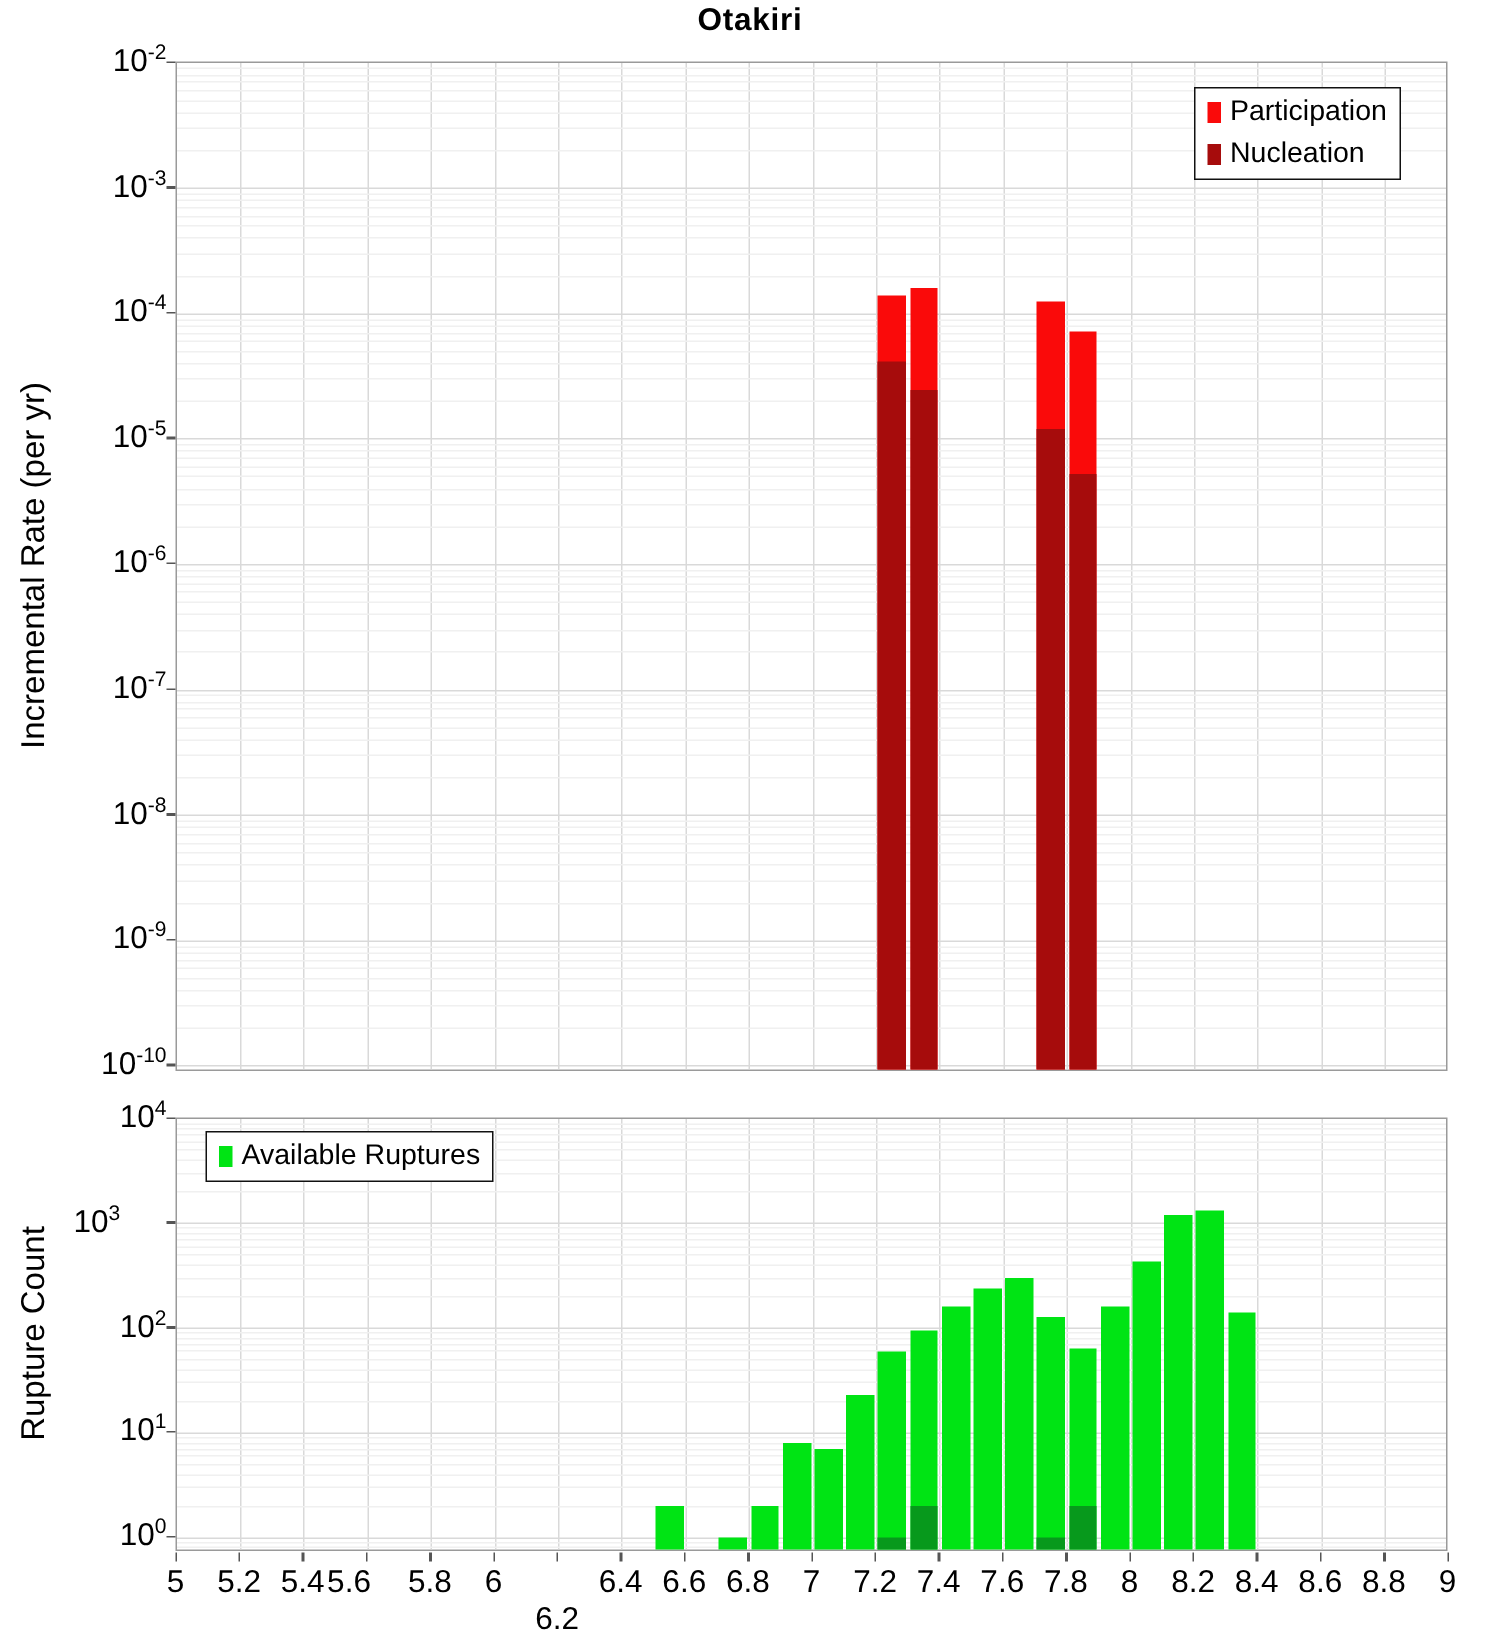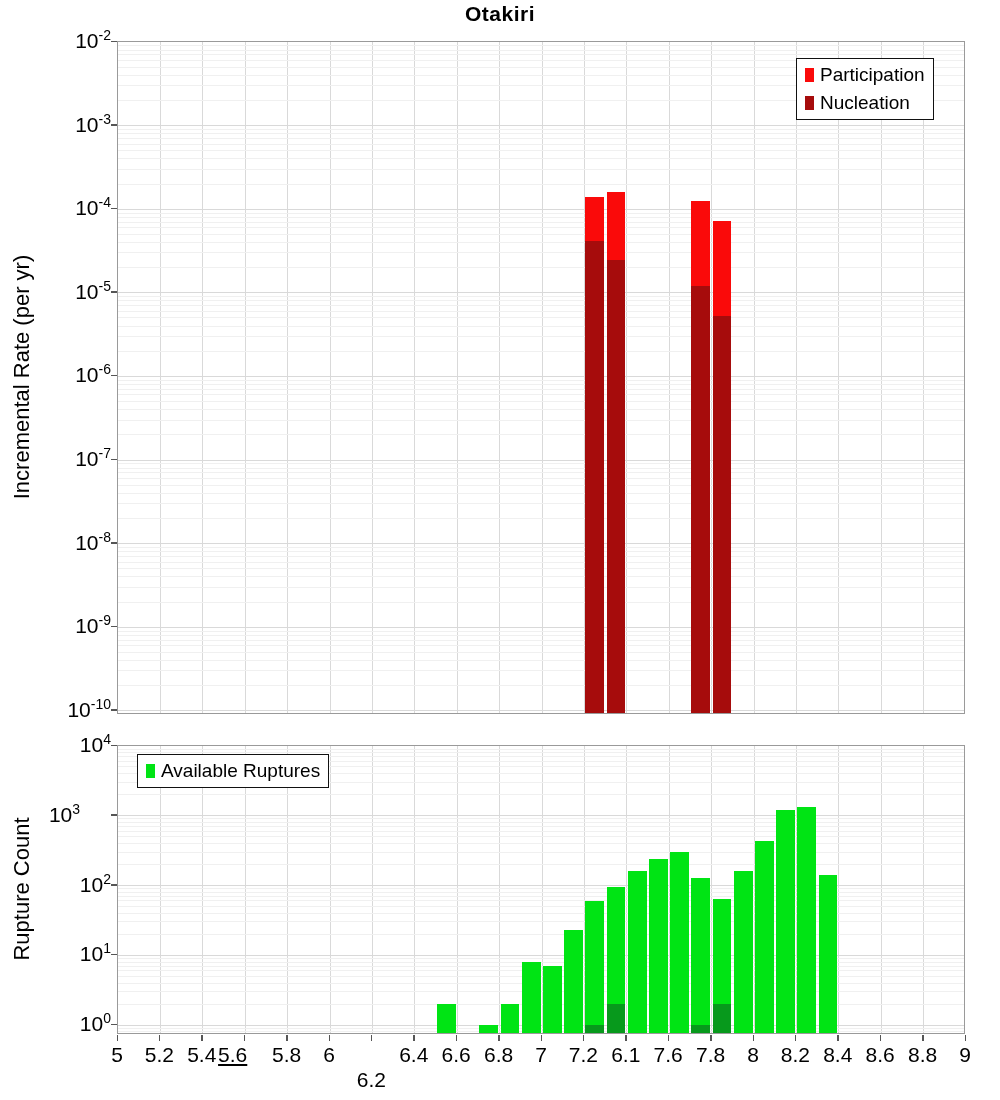--- a/index.html
+++ b/index.html
@@ -262,39 +262,39 @@
     <div class="ytick-label" style="left: 18px; width: 93px; top: 940.269px;">10<span class="exp">1</span></div>
     <div class="tick" style="left: 111px; width: 6px; top: 953.769px; height: 1.5px;"></div>
     <div class="ytick-label" style="left: 18px; width: 93px; top: 1010.02px;">10<span class="exp">0</span></div>
     <div class="tick" style="left: 111px; width: 6px; top: 1023.52px; height: 1.5px;"></div>
     <div class="xtick-label" style="left: 87px; width: 60px; top: 1042px;">5</div>
     <div class="tick" style="left: 116.5px; width: 1.5px; top: 1035px; height: 6px;"></div>
     <div class="xtick-label" style="left: 129.4px; width: 60px; top: 1042px;">5.2</div>
     <div class="tick" style="left: 158.9px; width: 1.5px; top: 1035px; height: 6px;"></div>
     <div class="xtick-label" style="left: 171.8px; width: 60px; top: 1042px;">5.4</div>
     <div class="tick" style="left: 201.3px; width: 1.5px; top: 1035px; height: 6px;"></div>
-    <div class="xtick-label" style="left: 214.2px; width: 37px; top: 1042px; text-decoration: underline;">5.6</div>
+    <div class="xtick-label" style="left: 214.2px; width: 37px; top: 1042px;">5.6</div>
     <div class="tick" style="left: 243.7px; width: 1.5px; top: 1035px; height: 6px;"></div>
     <div class="xtick-label" style="left: 256.6px; width: 60px; top: 1042px;">5.8</div>
     <div class="tick" style="left: 286.1px; width: 1.5px; top: 1035px; height: 6px;"></div>
     <div class="xtick-label" style="left: 299px; width: 60px; top: 1042px;">6</div>
     <div class="tick" style="left: 328.5px; width: 1.5px; top: 1035px; height: 6px;"></div>
     <div class="xtick-label" style="left: 341.4px; width: 60px; top: 1042px; margin-top: 25px;">6.2</div>
     <div class="tick" style="left: 370.9px; width: 1.5px; top: 1035px; height: 6px;"></div>
     <div class="xtick-label" style="left: 383.8px; width: 60px; top: 1042px;">6.4</div>
     <div class="tick" style="left: 413.3px; width: 1.5px; top: 1035px; height: 6px;"></div>
     <div class="xtick-label" style="left: 426.2px; width: 60px; top: 1042px;">6.6</div>
     <div class="tick" style="left: 455.7px; width: 1.5px; top: 1035px; height: 6px;"></div>
     <div class="xtick-label" style="left: 468.6px; width: 60px; top: 1042px;">6.8</div>
     <div class="tick" style="left: 498.1px; width: 1.5px; top: 1035px; height: 6px;"></div>
     <div class="xtick-label" style="left: 511px; width: 60px; top: 1042px;">7</div>
     <div class="tick" style="left: 540.5px; width: 1.5px; top: 1035px; height: 6px;"></div>
     <div class="xtick-label" style="left: 553.4px; width: 60px; top: 1042px;">7.2</div>
     <div class="tick" style="left: 582.9px; width: 1.5px; top: 1035px; height: 6px;"></div>
-    <div class="xtick-label" style="left: 595.8px; width: 60px; top: 1042px;">6.1</div>
+    <div class="xtick-label" style="left: 595.8px; width: 60px; top: 1042px;">7.4</div>
     <div class="tick" style="left: 625.3px; width: 1.5px; top: 1035px; height: 6px;"></div>
     <div class="xtick-label" style="left: 638.2px; width: 60px; top: 1042px;">7.6</div>
     <div class="tick" style="left: 667.7px; width: 1.5px; top: 1035px; height: 6px;"></div>
     <div class="xtick-label" style="left: 680.6px; width: 60px; top: 1042px;">7.8</div>
     <div class="tick" style="left: 710.1px; width: 1.5px; top: 1035px; height: 6px;"></div>
     <div class="xtick-label" style="left: 723px; width: 60px; top: 1042px;">8</div>
     <div class="tick" style="left: 752.5px; width: 1.5px; top: 1035px; height: 6px;"></div>
     <div class="xtick-label" style="left: 765.4px; width: 60px; top: 1042px;">8.2</div>
     <div class="tick" style="left: 794.9px; width: 1.5px; top: 1035px; height: 6px;"></div>
     <div class="xtick-label" style="left: 807.8px; width: 60px; top: 1042px;">8.4</div>

